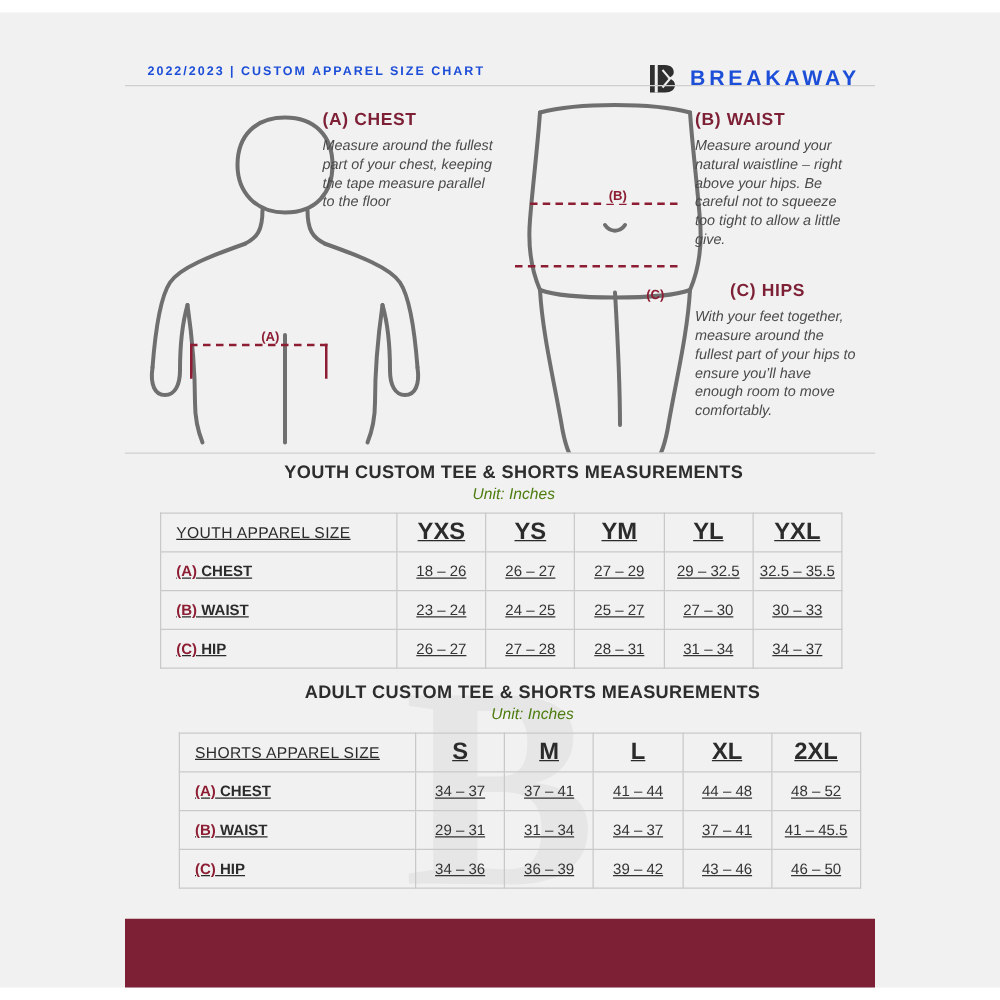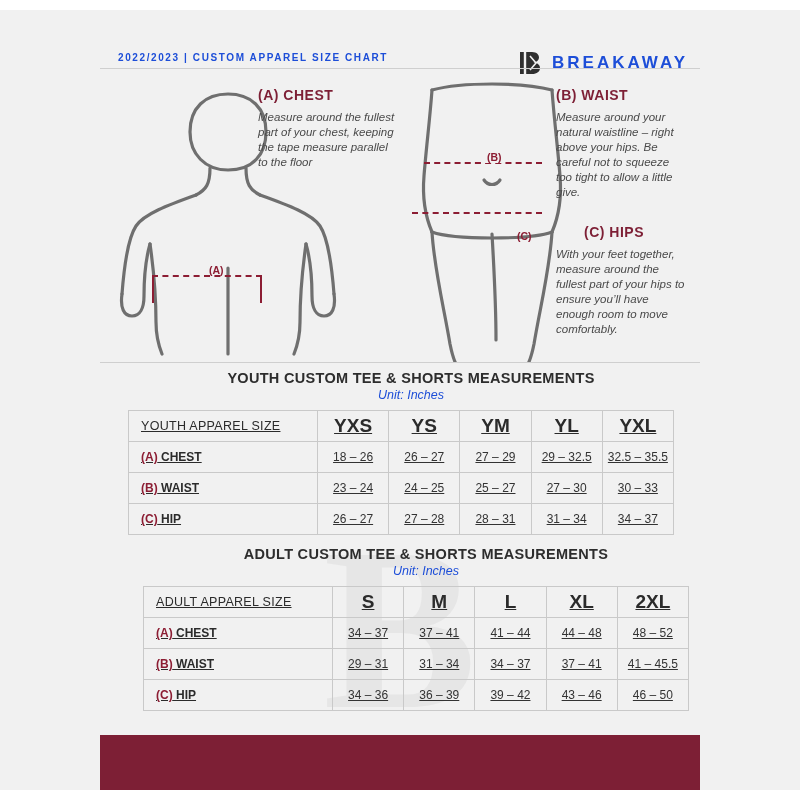--- a/index.html
+++ b/index.html
@@ -126,21 +126,21 @@
     text-align: center;
     font-size: 14.5px;
     font-weight: bold;
     color: #2d2d2d;
     letter-spacing: .3px;
   }
   .tbl-unit {
     text-align: center;
     font-size: 12.5px;
     font-style: italic;
-    color: #1d4ed8;
+    color: #4d7c0f;
     margin-top: 2px;
     margin-bottom: 8px;
   }
   table {
     border-collapse: collapse;
     width: 546px;
     table-layout: fixed;
   }
   table td, table th {
     border: 1px solid #c9c9c9;
@@ -296,21 +296,21 @@
       </tbody>
     </table>
   </div>
 
   <div class="tbl-wrap" style="top:546px;margin-left:15px;">
     <div class="tbl-title">ADULT CUSTOM TEE &amp; SHORTS MEASUREMENTS</div>
     <div class="tbl-unit">Unit: Inches</div>
     <table>
       <thead>
         <tr>
-          <th>ADULT APPAREL SIZE</th>
+          <th>SHORTS APPAREL SIZE</th>
           <th>S</th>
           <th>M</th>
           <th>L</th>
           <th>XL</th>
           <th>2XL</th>
         </tr>
       </thead>
       <tbody>
         <tr>
           <td><span class="mk">(A)</span> <span>CHEST</span></td>

